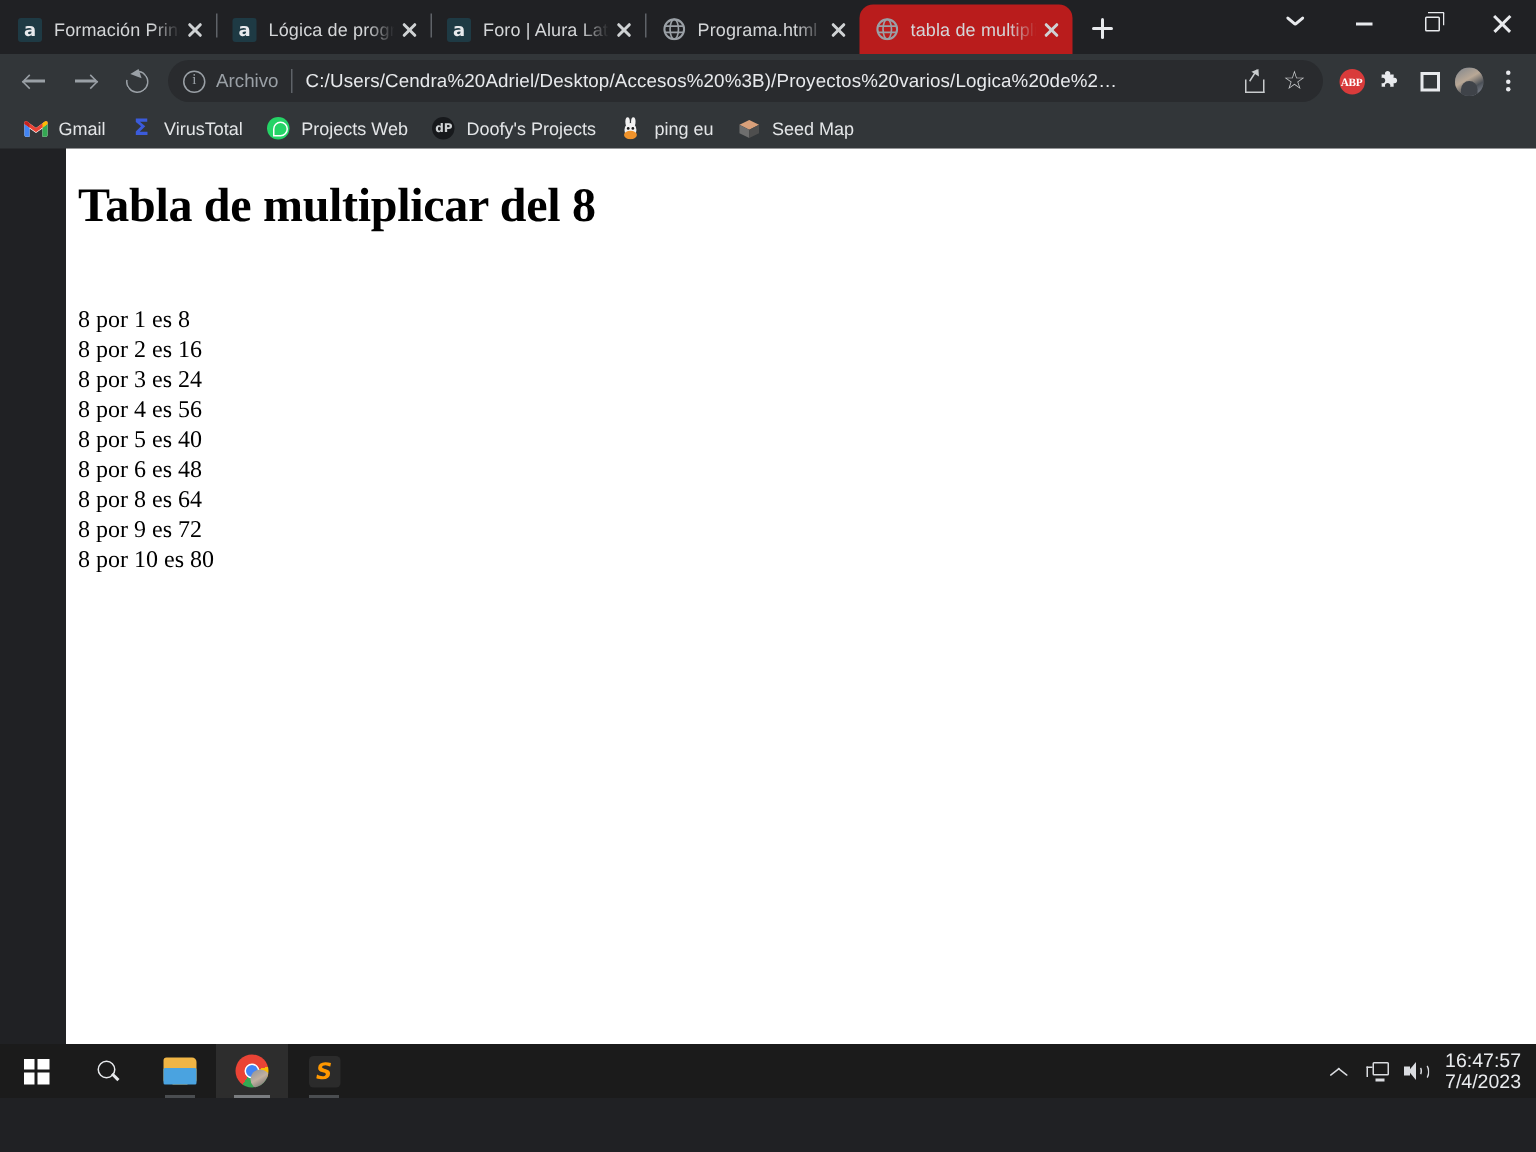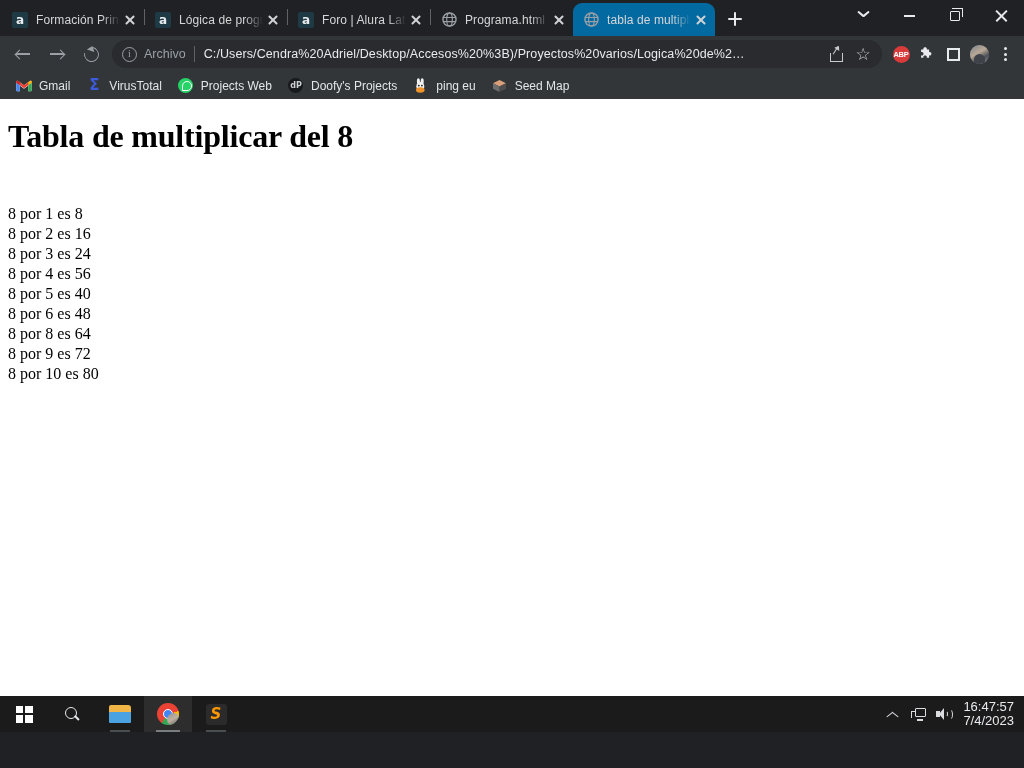--- a/index.html
+++ b/index.html
@@ -18,21 +18,21 @@
     height: 36px; background: #202124;
     display: flex; align-items: flex-end; position: relative;
     padding-left: 2px;
   }
   .tab {
     height: 33px; width: 142px; display: flex; align-items: center;
     position: relative; padding: 0 6px 0 10px; flex: 0 0 auto;
     border-radius: 9px 9px 0 0;
   }
   .tab.inactive { background: transparent; }
-  .tab.active { background: #0369a1; }
+  .tab.active { background: #b91c1c; }
   .tab-sep {
     width: 1px; height: 16px; background: #5f6368; flex: 0 0 auto;
     align-self: center; margin-bottom: 2px;
   }
   .favicon {
     width: 16px; height: 16px; flex: 0 0 auto; margin-right: 8px;
     display: flex; align-items: center; justify-content: center;
   }
   .fav-alura {
     width: 16px; height: 16px; background: #1e3a44; border-radius: 2px;
@@ -167,21 +167,21 @@
     font-family: "DejaVu Sans", sans-serif;
   }
   .ext-btn {
     width: 26px; height: 28px; display: flex; align-items: center;
     justify-content: center; flex: 0 0 auto;
   }
   .abp {
     width: 17px; height: 17px; border-radius: 50%; background: #d93b3b;
     color: #fff; font-size: 7.5px; font-weight: bold; line-height: 17px;
     text-align: center; letter-spacing: -.2px;
-    font-family: Liberation Sans, sans-serif;
+    font-family: Liberation Serif, serif;
   }
   .puzzle { width: 16px; height: 16px; }
   .sqicon { width: 13px; height: 13px; border: 2.4px solid #e8eaed; }
   .avatar {
     width: 19px; height: 19px; border-radius: 50%; overflow: hidden;
     background: #5a5f66; position: relative;
   }
   .avatar .a1 { position: absolute; inset: 0;
     background: linear-gradient(150deg,#7d848c 0%,#b9a896 42%,#4c5158 68%,#8d93a0 100%); }
   .avatar .a2 { position: absolute; left: 4px; top: 9px; width: 11px; height: 11px;
@@ -216,20 +216,21 @@
             color: #cfd2d4; font-size: 8px; font-weight: bold; line-height: 15px;
             text-align: center; font-family: "DejaVu Sans", sans-serif; }
   .ico-ping { width: 14px; height: 15px; }
   .ico-seed { width: 15px; height: 14px; }
 
   
   .page {
     height: 633px; background: #ffffff; padding: 8px;
     font-family: "Liberation Serif", "DejaVu Serif", serif;
     overflow: hidden;
+    margin-left: 44px;
   }
   .page h1 {
     font-size: 32px; font-weight: bold; color: #000;
     margin: 13px 0 0 0; line-height: 1.0; letter-spacing: -.2px;
   }
   .table-lines { margin-top: 52px; }
   .table-lines .ln {
     font-size: 16px; color: #000; line-height: 20px; white-space: pre;
   }
 

